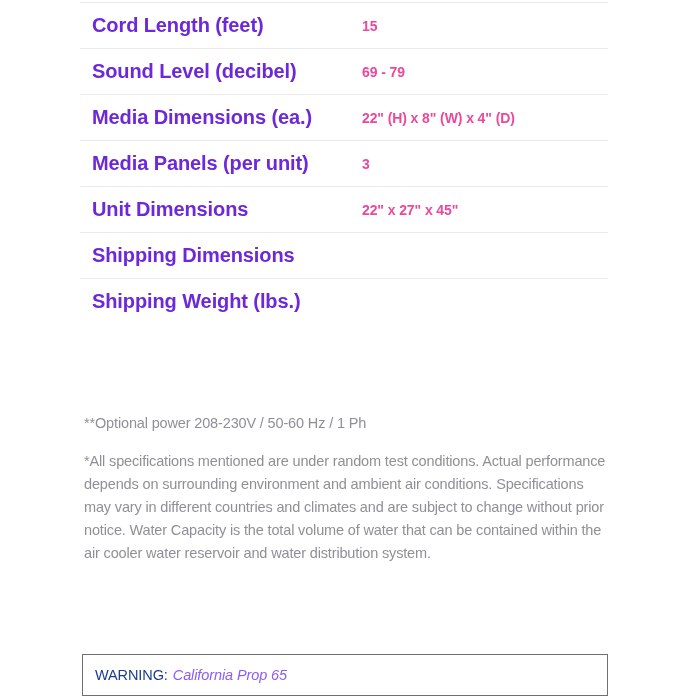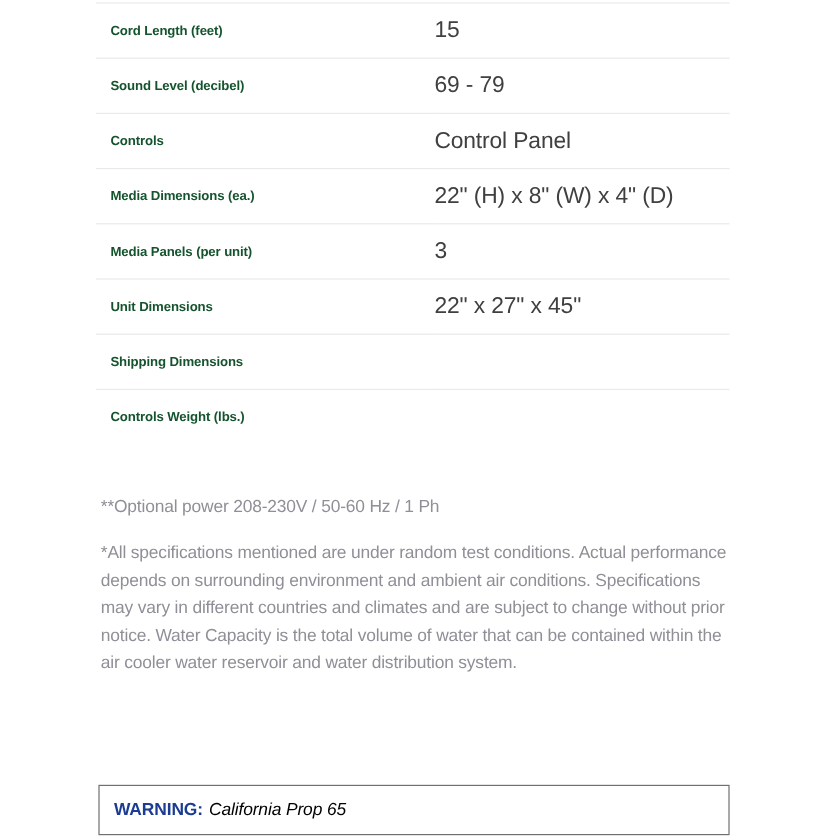--- a/index.html
+++ b/index.html
@@ -36,32 +36,32 @@
   }
   .spec-table td {
     border-top: 1px solid #e9e9ea;
     padding: 0 0 0 12px;
     vertical-align: middle;
     height: 46px;
     box-sizing: border-box;
   }
   .spec-table td.spec-label {
     width: 282px;
-    font-size: 11px;
+    font-size: 20px;
     font-weight: bold;
-    color: #14532d;
+    color: #6d28d9;
     letter-spacing: -0.1px;
     margin-top: 28px;
   }
   .spec-table td.spec-value {
     width: 246px;
     padding-left: 0;
-    font-size: 19px;
-    font-weight: normal;
-    color: #404040;
+    font-size: 14px;
+    font-weight: bold;
+    color: #ec4899;
     letter-spacing: -0.1px;
   }
 
   
   .notes {
     position: absolute;
     left: 84px;
     top: 412px;
     width: 528px;
   }
@@ -87,69 +87,65 @@
     height: 42px;
     box-sizing: border-box;
     border: 1.5px solid #6f7072;
     background: #ffffff;
     display: flex;
     align-items: center;
     padding-left: 12px;
   }
   .warning-label {
     font-size: 14.5px;
-    font-weight: bold;
+    font-weight: normal;
     color: #1b3c92;
     letter-spacing: -0.1px;
     margin-right: 5px;
   }
   .warning-text {
     font-size: 14.5px;
     font-style: italic;
-    color: #000000;
+    color: #8b5cf6;
     letter-spacing: -0.1px;
   }
 </style>
 </head>
 <body>
 
 <div class="page">
 
   <table class="spec-table">
     <tbody>
       <tr>
         <td class="spec-label">Cord Length (feet)</td>
         <td class="spec-value">15</td>
       </tr>
       <tr>
         <td class="spec-label">Sound Level (decibel)</td>
         <td class="spec-value">69 - 79</td>
       </tr>
       <tr>
-        <td class="spec-label">Controls</td>
-        <td class="spec-value">Control Panel</td>
-      </tr>
-      <tr>
         <td class="spec-label">Media Dimensions (ea.)</td>
         <td class="spec-value">22" (H) x 8" (W) x 4" (D)</td>
       </tr>
       <tr>
         <td class="spec-label">Media Panels (per unit)</td>
         <td class="spec-value">3</td>
       </tr>
       <tr>
         <td class="spec-label">Unit Dimensions</td>
         <td class="spec-value">22" x 27" x 45"</td>
       </tr>
       <tr>
         <td class="spec-label">Shipping Dimensions</td>
         <td class="spec-value"></td>
       </tr>
       <tr>
-        <td class="spec-label">Controls Weight (lbs.)</td>
+        <td class="spec-label">Shipping Weight (lbs.)</td>
         <td class="spec-value"></td>
       </tr>
     </tbody>
   </table>
 
   <div class="notes">
     <p class="note note-power">**Optional power 208-230V / 50-60 Hz / 1 Ph</p>
     <p class="note note-last">*All specifications mentioned are under random test conditions. Actual performance depends on surrounding environment and ambient air conditions. Specifications may vary in different countries and climates and are subject to change without prior notice. Water Capacity is the total volume of water that can be contained within the air cooler water reservoir and water distribution system.</p>
   </div>
 

